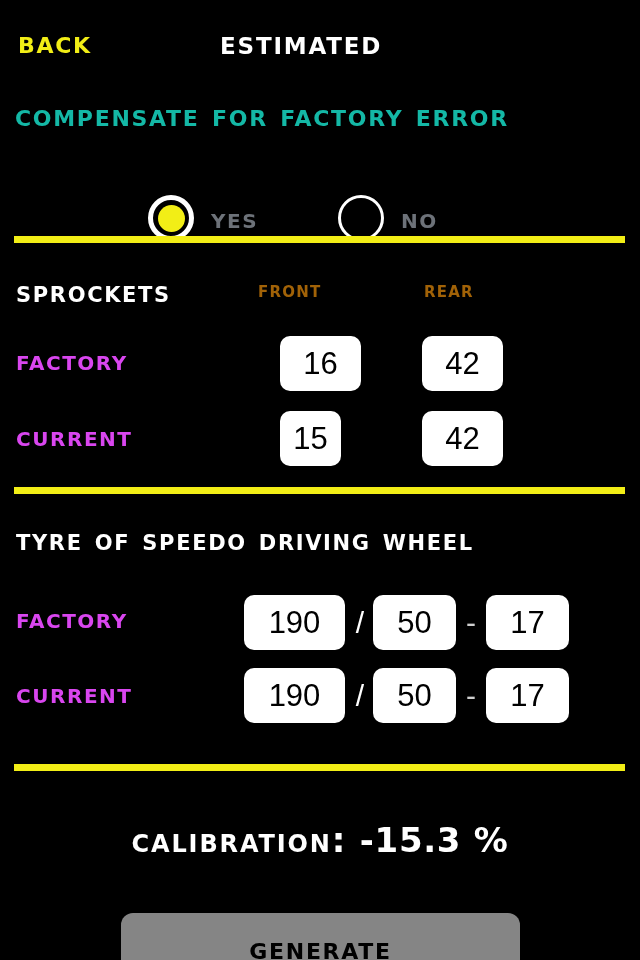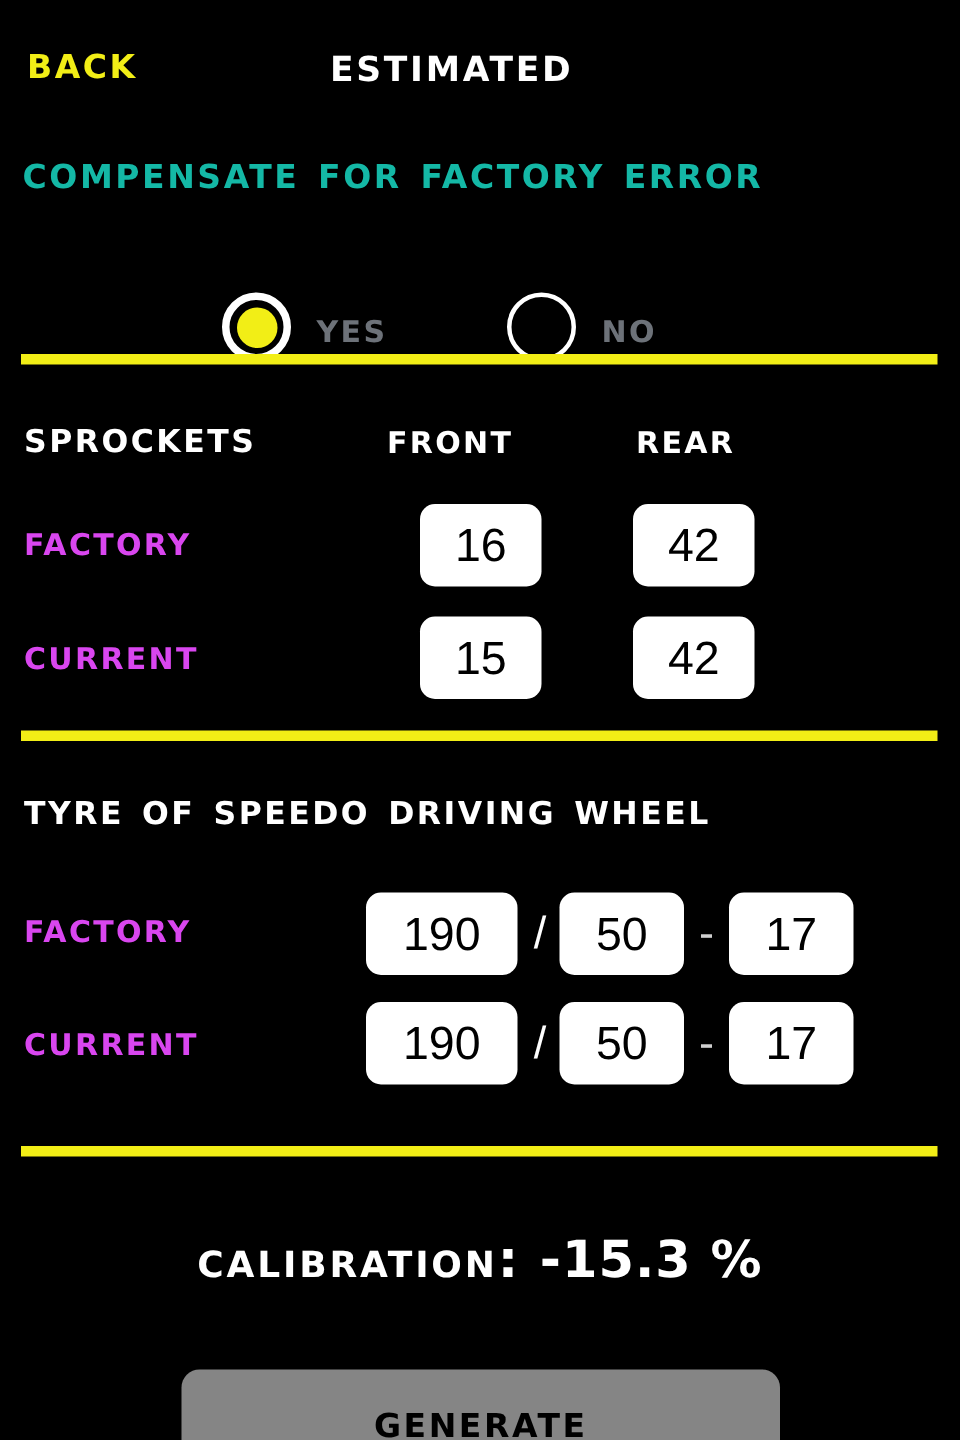--- a/index.html
+++ b/index.html
@@ -134,22 +134,22 @@
   .section-head {
     position: absolute;
     font-size: 30px;
     color: #ffffff;
   }
   .head-sprockets { left: 16px; top: 277px; }
   .head-tyre      { left: 16px; top: 525px; }
 
   .col-head {
     position: absolute;
-    font-size: 28px;
-    color: #ffffff;
+    font-size: 22px;
+    color: #a16207;
     top: 279px;
   }
   .col-front { left: 258px; }
   .col-rear  { left: 424px; }
 
   
   .row-label {
     position: absolute;
     font-size: 28px;
     color: #d946ef;
@@ -173,21 +173,21 @@
     padding: 0;
     box-sizing: border-box;
     outline: none;
   }
   .field::-webkit-outer-spin-button,
   .field::-webkit-inner-spin-button { -webkit-appearance: none; margin: 0; }
 
   
   .f-sf-front { left: 280px; top: 336px; width: 81px; height: 55px; }
   .f-sf-rear  { left: 422px; top: 336px; width: 81px; height: 55px; }
-  .f-sc-front { left: 280px; top: 411px; width: 81px; height: 55px; }
+  .f-sc-front { left: 280px; top: 411px; width: 61px; height: 55px; }
   .f-sc-rear  { left: 422px; top: 411px; width: 81px; height: 55px; }
 
   
   .f-tf-w { left: 244px; top: 595px; width: 101px; height: 55px; }
   .f-tf-a { left: 373px; top: 595px; width: 83px; height: 55px; }
   .f-tf-r { left: 486px; top: 595px; width: 83px; height: 55px; }
   .f-tc-w { left: 244px; top: 668px; width: 101px; height: 55px; }
   .f-tc-a { left: 373px; top: 668px; width: 83px; height: 55px; }
   .f-tc-r { left: 486px; top: 668px; width: 83px; height: 55px; }
 

